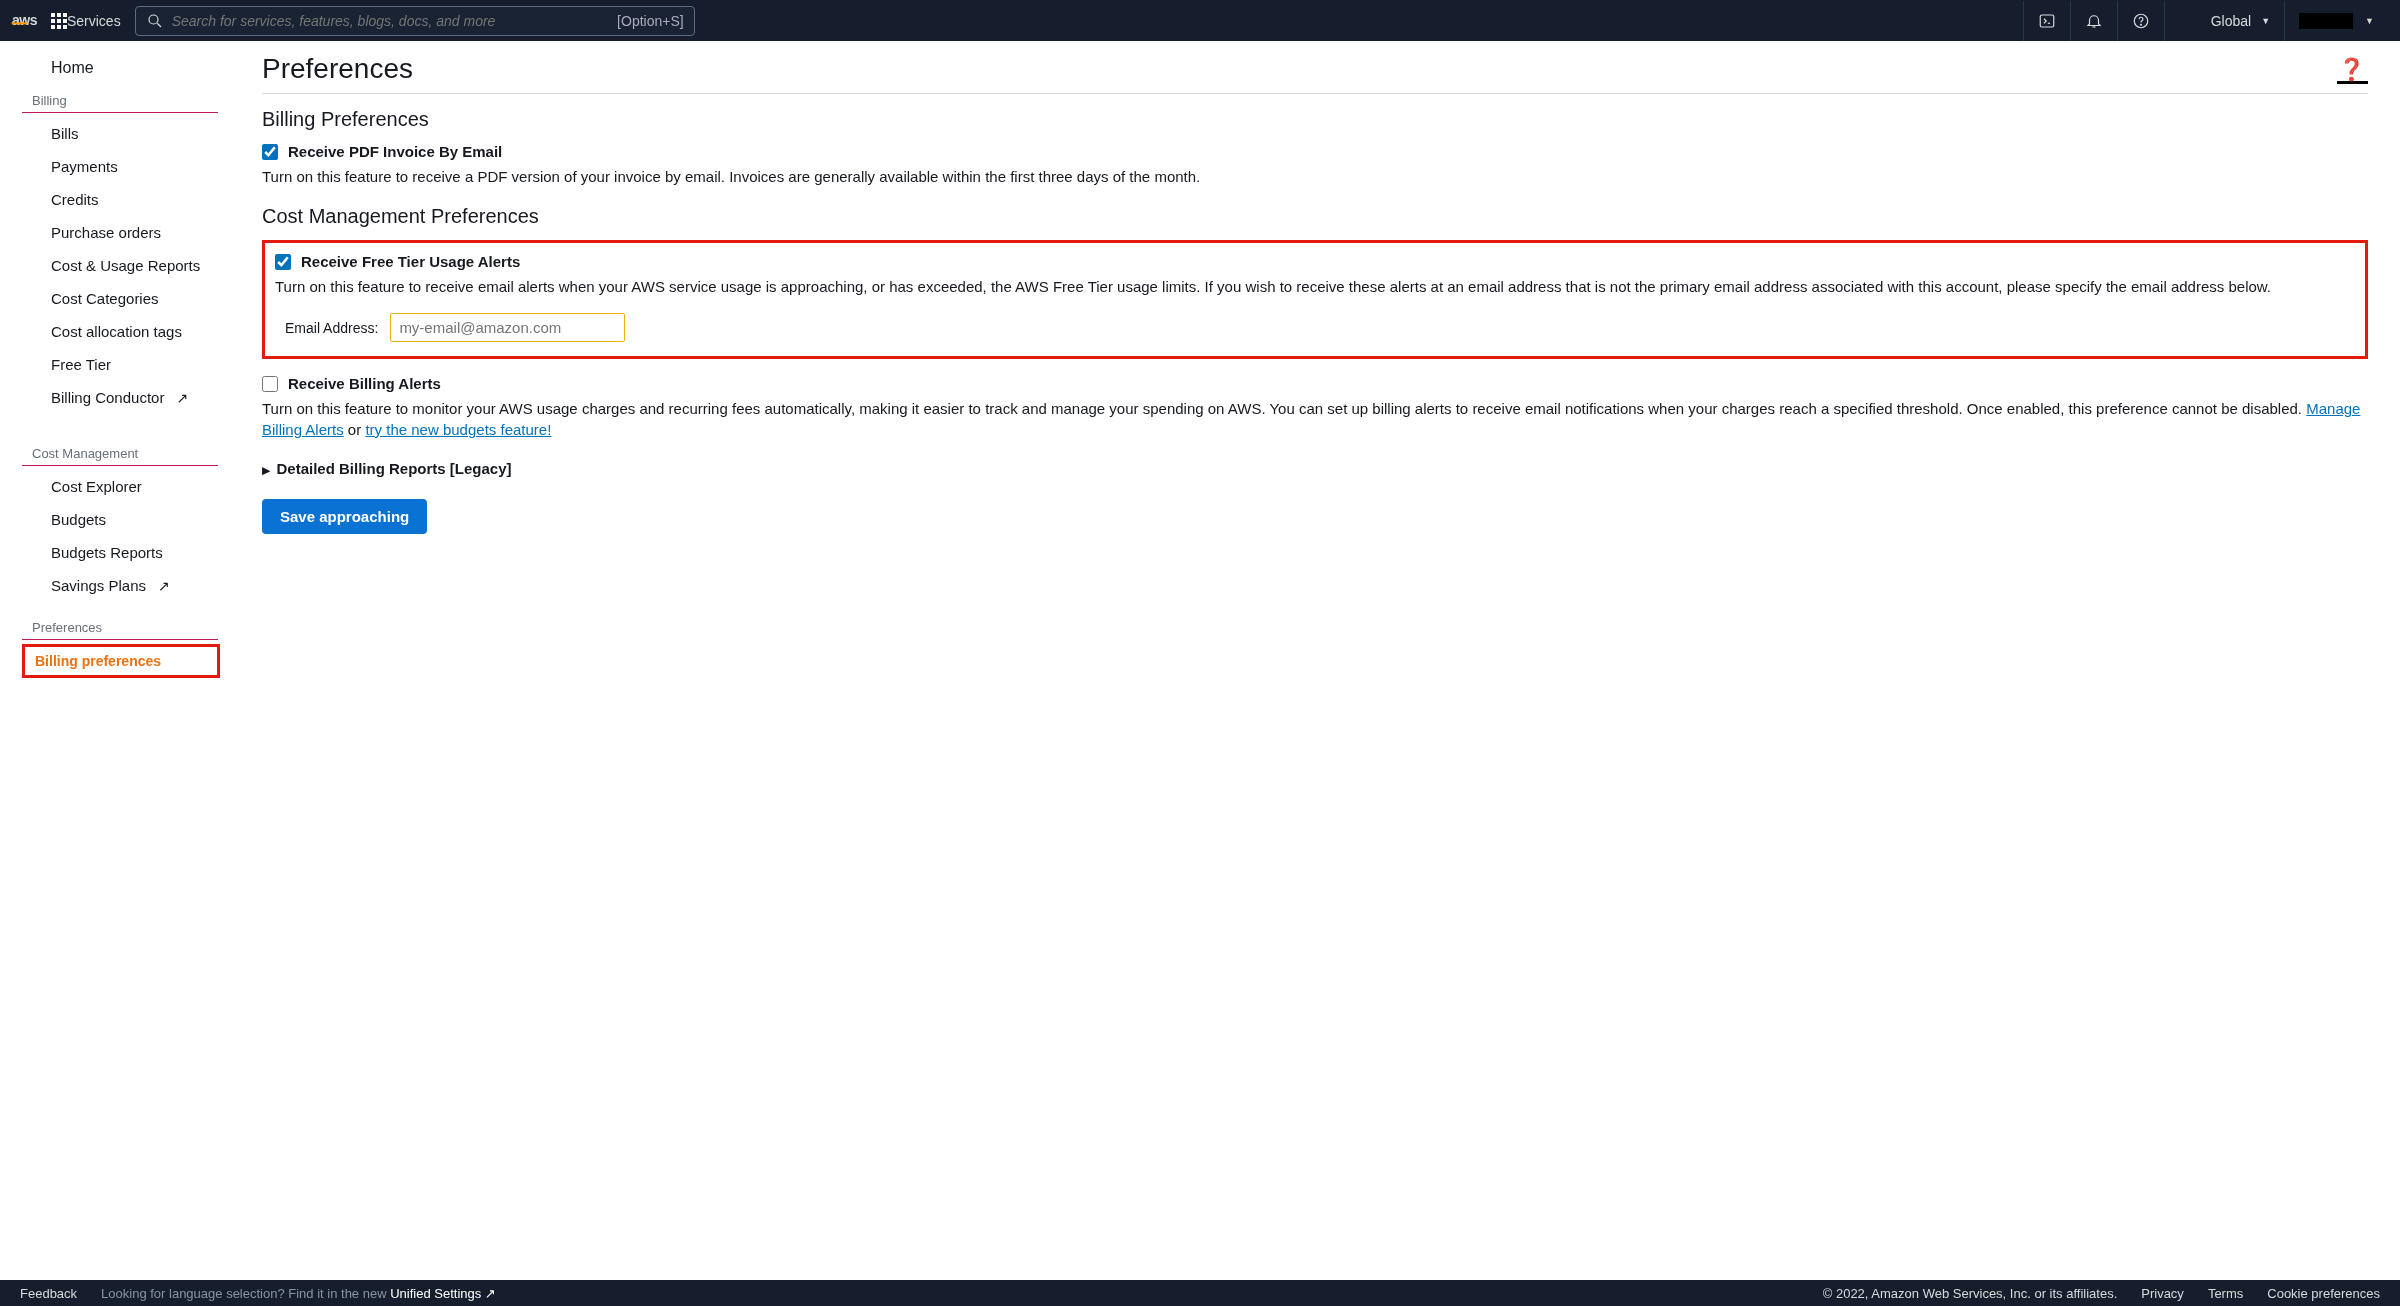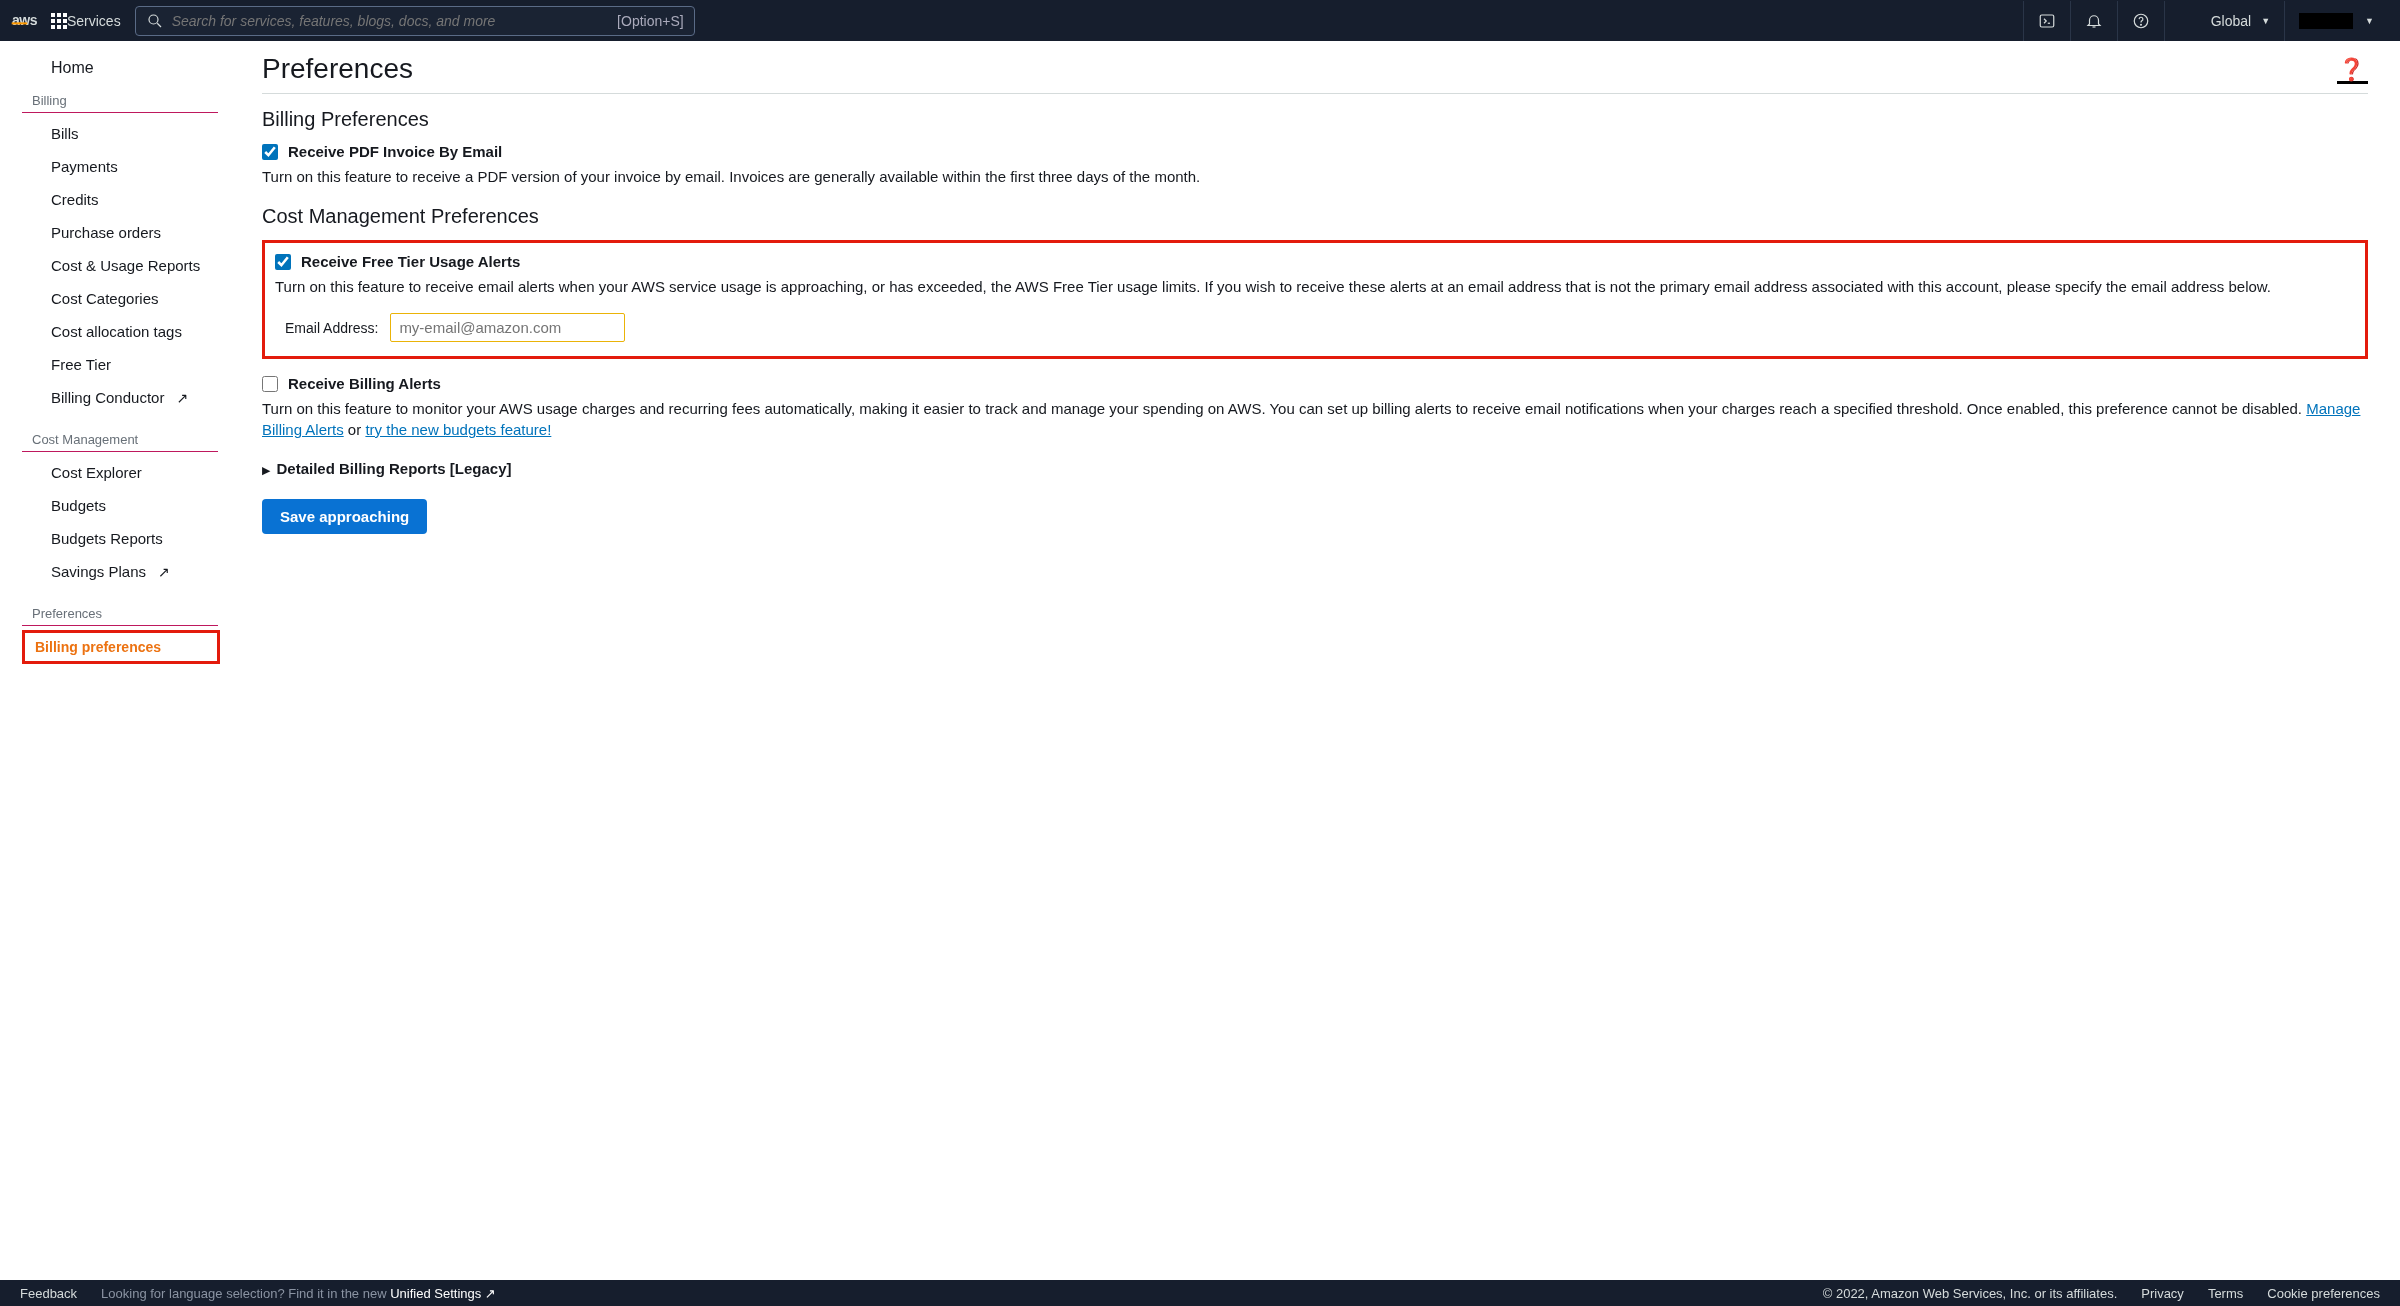--- a/index.html
+++ b/index.html
@@ -260,21 +260,21 @@
     <div class="item">Credits</div>
     <div class="item">Purchase orders</div>
     <div class="item">Cost &amp; Usage Reports</div>
     <div class="item">Cost Categories</div>
     <div class="item">Cost allocation tags</div>
     <div class="item">Free Tier</div>
     <div class="item ext">
       <span>Billing Conductor</span>
       <span class="ext-icon">↗</span>
     </div>
-    <div class="cat" style="margin-top:10px">Cost Management</div>
+    <div class="cat" style="margin-top:24px">Cost Management</div>
     <div class="item">Cost Explorer</div>
     <div class="item">Budgets</div>
     <div class="item">Budgets Reports</div>
     <div class="item ext">
       <span>Savings Plans</span>
       <span class="ext-icon">↗</span>
     </div>
     <div class="cat" style="margin-top:10px">Preferences</div>
     <div class="active">Billing preferences</div>
   </div>

